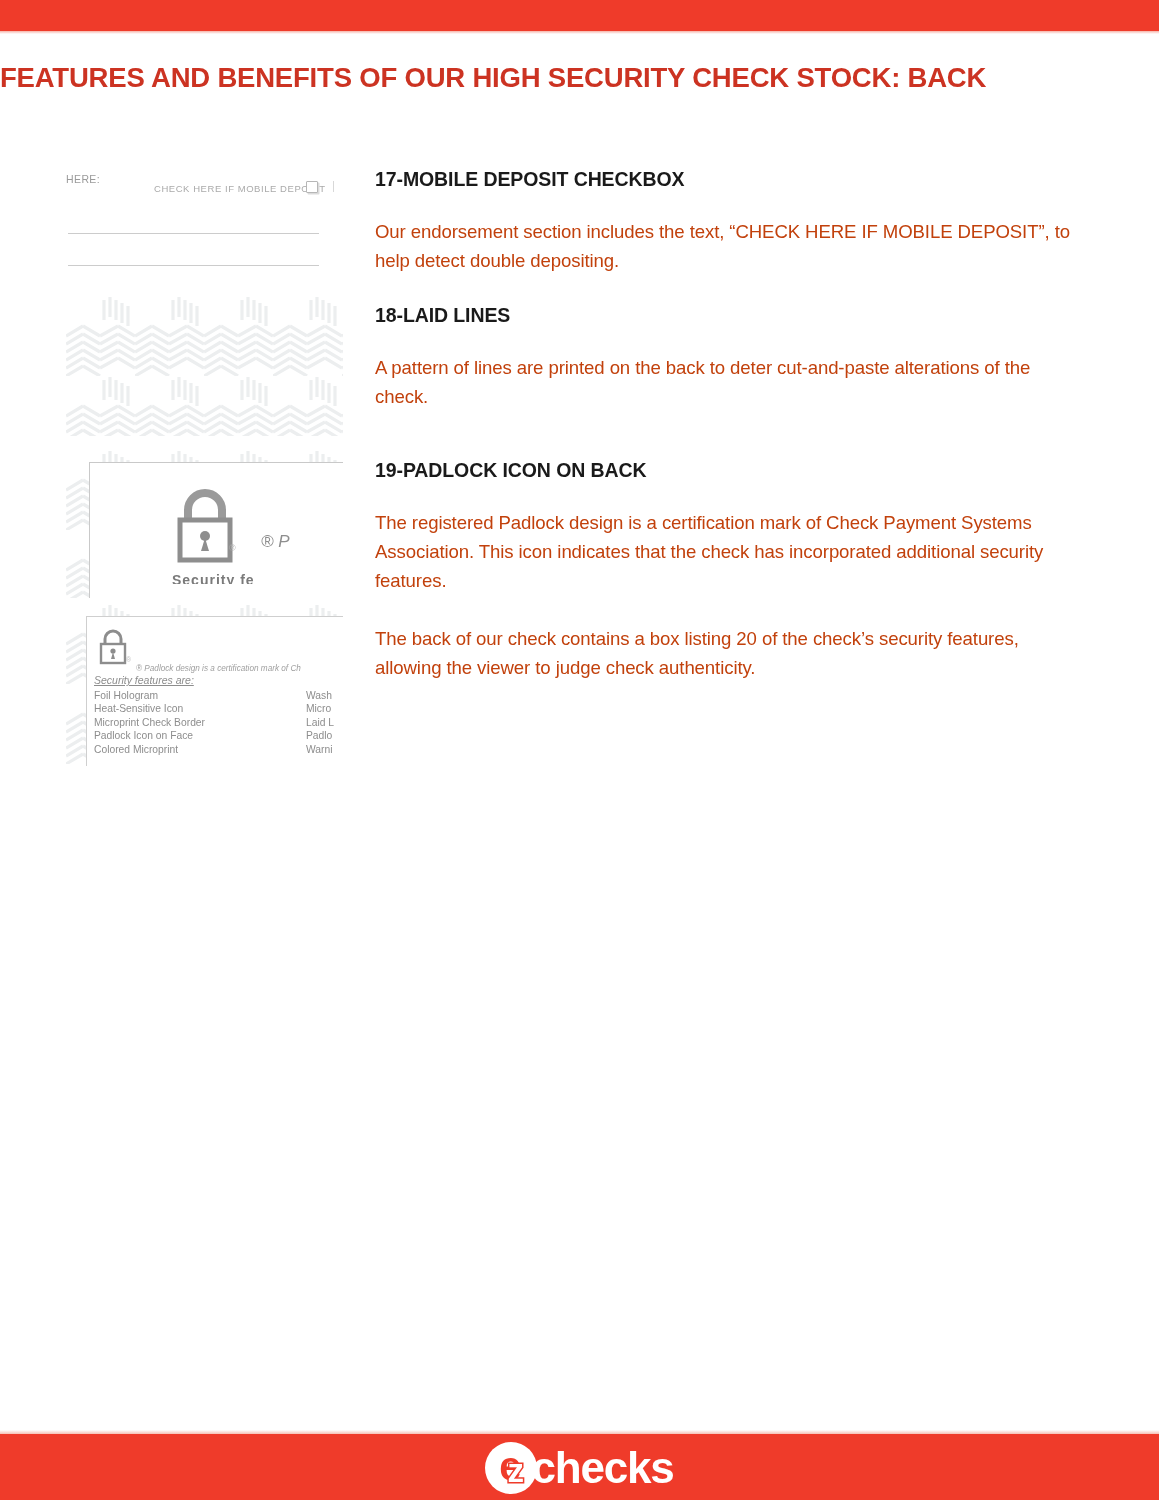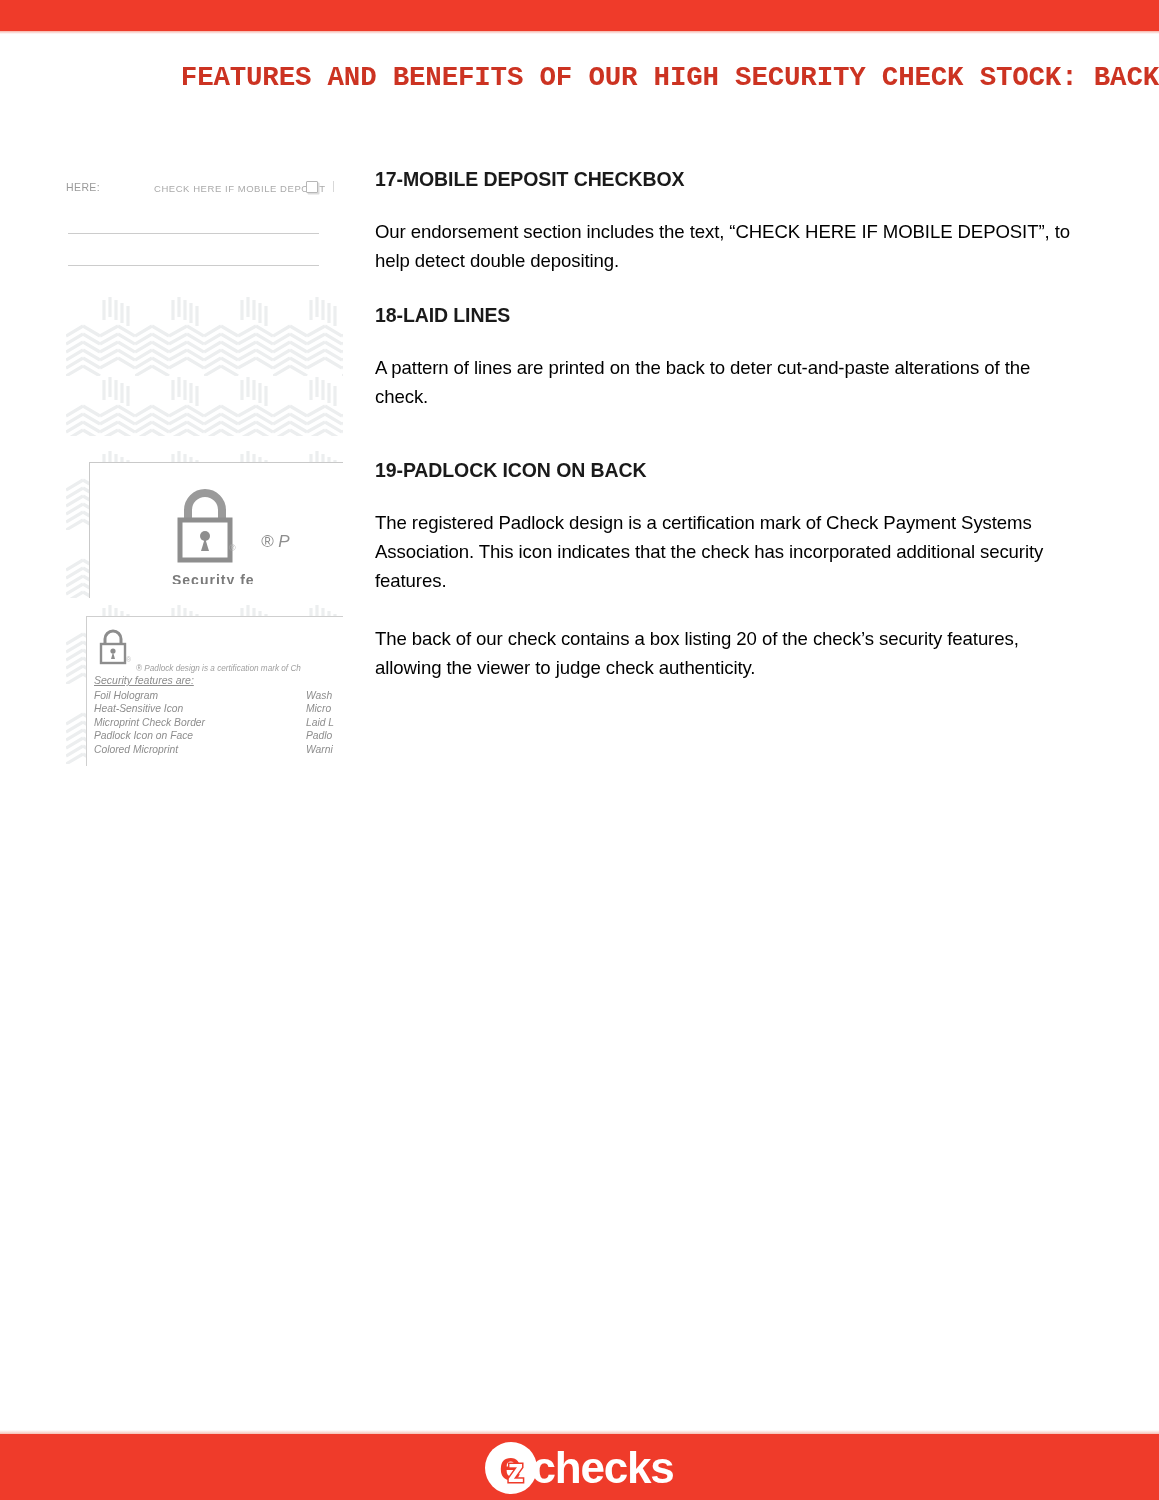--- a/index.html
+++ b/index.html
@@ -43,47 +43,47 @@
     left: 0; top: 1430px;
     width: 1159px; height: 4px;
     background: linear-gradient(to bottom, #ffffff, #f6c0b5);
   }
 
   
   .page-title {
     position: absolute;
     left: 0; top: 62px;
     width: 1159px;
-    text-align: right;
+    text-align: left;
     color: #cc3322;
     font-size: 27.5px;
     font-weight: bold;
     letter-spacing: -0.2px;
-    font-family: Liberation Mono, monospace;
+    font-family: Liberation Sans, sans-serif;
   }
 
   
   .left-col {
     position: absolute;
     left: 66px; top: 165px;
     width: 280px;
   }
 
   .fig { position: relative; }
 
   
   .fig-endorse {
     height: 125px;
     width: 280px;
     position: relative;
     overflow: hidden;
   }
   .endorse-here {
     position: absolute;
-    left: 0; top: 16px;
+    left: 0; top: 8px;
     font-size: 10.5px;
     color: #9a9a9a;
     letter-spacing: 0.4px;
     font-family: "Liberation Sans", sans-serif;
   }
   .endorse-mobile {
     position: absolute;
     left: 88px; top: 18px;
     font-size: 9.5px;
     color: #aaaaaa;
@@ -232,21 +232,20 @@
   }
   .feat-list-right {
     position: absolute;
     left: 240px; top: 85px;
     width: 60px;
     overflow: hidden;
     white-space: nowrap;
   }
   .feat-item {
     font-size: 10.3px;
-    font-style: italic;
     color: #8d8d8d;
     line-height: 13.4px;
     white-space: nowrap;
     font-family: "Liberation Sans", sans-serif;
   }
 
   
   .right-col {
     position: absolute;
     left: 375px; top: 168px;
@@ -255,21 +254,21 @@
   .sec-heading {
     font-size: 19.5px;
     font-weight: bold;
     color: #1a1a1a;
     letter-spacing: -0.1px;
     margin-bottom: 21px;
     font-family: "Liberation Sans", sans-serif;
   }
   .sec-body {
     font-size: 18.6px;
-    color: #000000;
+    color: #c2410c;
     line-height: 29px;
     letter-spacing: -0.1px;
     font-family: "Liberation Sans", sans-serif;
     margin-top: 26px;
   }
   .sec-block { margin-bottom: 29px; }
   .sec-block.gap-big { margin-bottom: 48px; }
 
   
   .footer-logo {

